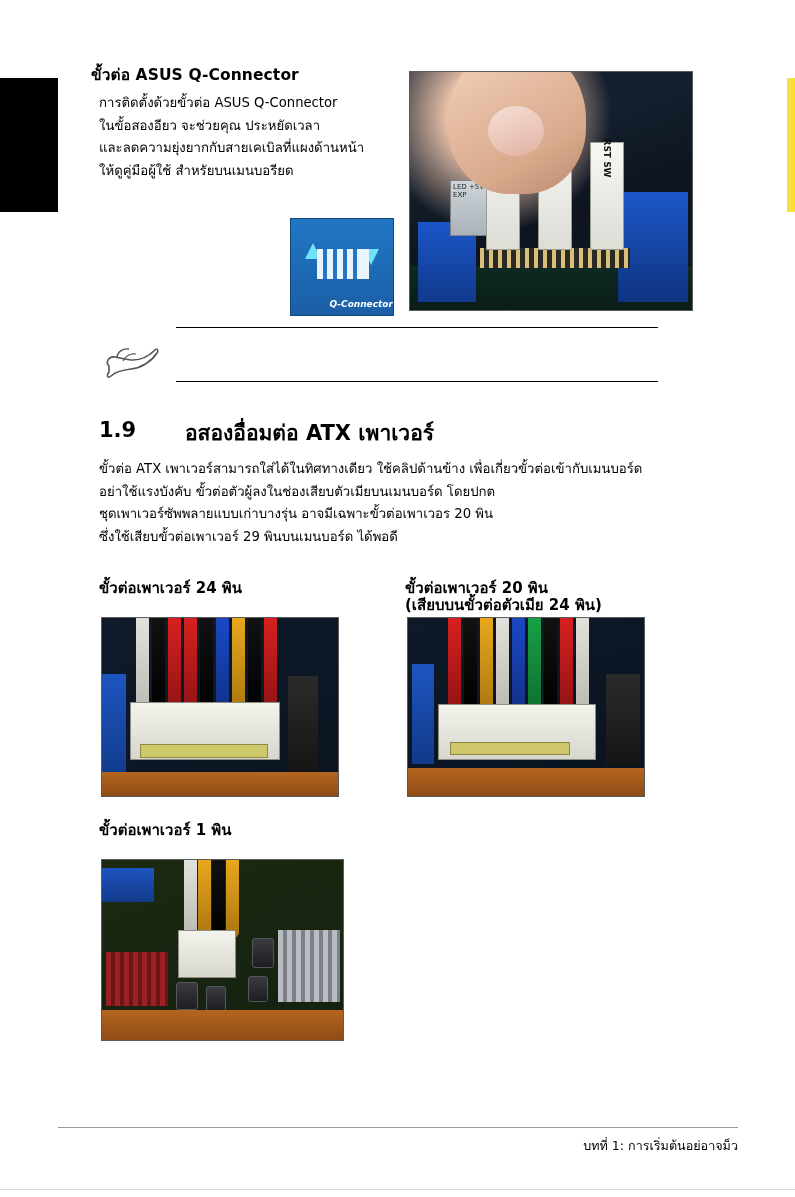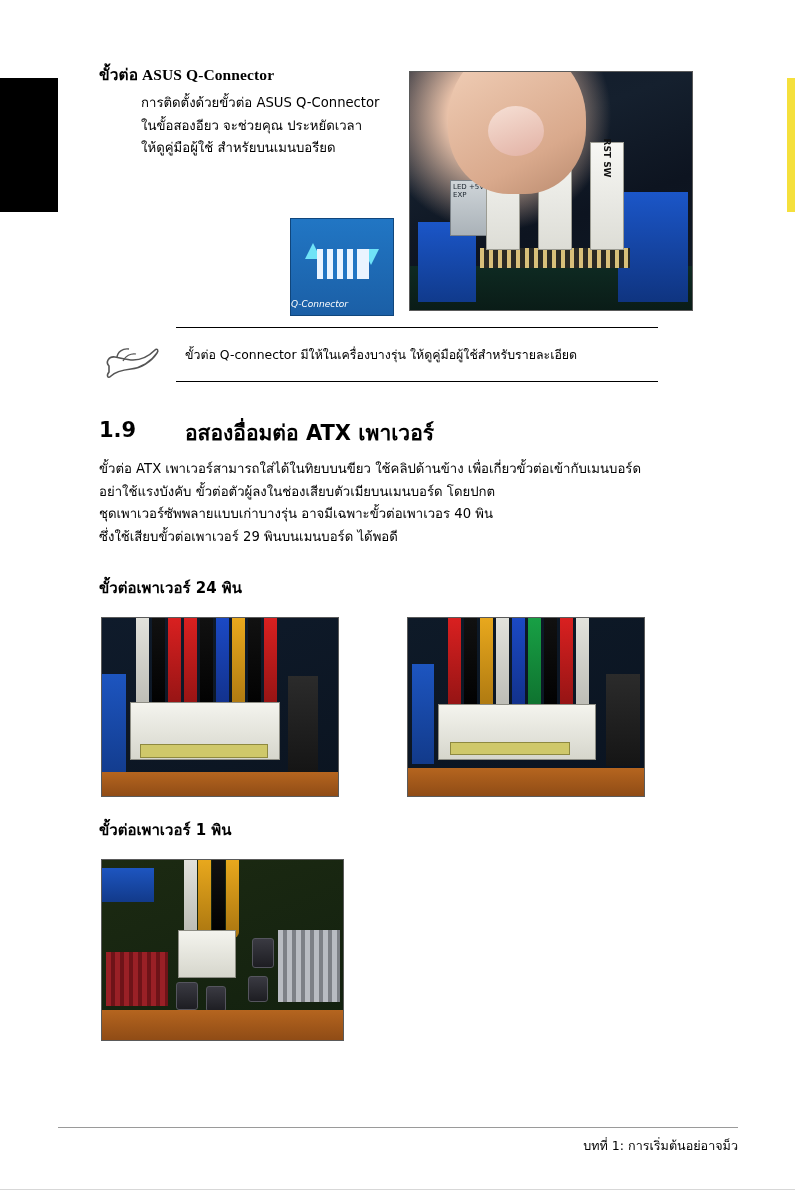--- a/index.html
+++ b/index.html
@@ -68,37 +68,35 @@
     left: 0;
     top: 1189px;
     width: 795px;
     height: 1px;
     background: #d7d7d7;
   }
 
   
   .qc-heading {
     position: absolute;
-    left: 99px;
+    left: 91px;
     top: 64px;
     font-size: 15.5px;
     font-weight: bold;
     letter-spacing: 0.1px;
     line-height: 22px;
     white-space: nowrap;
-    font-family: Liberation Serif, serif;
   }
   .qc-body {
     position: absolute;
     left: 99px;
     top: 92px;
     width: 305px;
     font-size: 13.2px;
     line-height: 22.5px;
-    margin-left: 42px;
   }
   .qc-body div { white-space: nowrap; }
 
   .qc-logo {
     position: absolute;
     left: 290px;
     top: 218px;
     width: 104px;
     height: 98px;
     background: linear-gradient(#2176c4, #1b5fa6);
@@ -133,24 +131,24 @@
     border-bottom: 16px solid #6fe3f7;
   }
   .qc-logo .arrow.down {
     right: 14px; top: 30px;
     border-top: 16px solid #6fe3f7;
   }
   .qc-logo .caption {
     position: absolute;
     left: 0; bottom: 6px;
     width: 100%;
-    text-align: left;
+    text-align: right;
     color: #ffffff;
     font-size: 9px;
-    font-weight: normal;
+    font-weight: bold;
     font-style: italic;
   }
 
   
   .photo {
     position: absolute;
     overflow: hidden;
     background: #2b2b2b;
     border: 1px solid #5a5a5a;
     box-sizing: border-box;
@@ -379,20 +377,21 @@
 
   <div class="edge-top-line"></div>
   <div class="left-black-tab"></div>
   <div class="right-yellow-tab"></div>
 
   <div class="qc-heading">ขั้วต่อ ASUS Q-Connector</div>
 
   <div class="qc-body">
     <div>การติดตั้งด้วยขั้วต่อ ASUS Q-Connector</div>
     <div>ในขั้อสองอียว จะช่วยคุณ ประหยัดเวลา</div>
+    <div>และลดความยุ่งยากกับสายเคเบิลที่แผงด้านหน้า</div>
     <div>ให้ดูคู่มือผู้ใช้ สำหรัยบนเมนบอรียด</div>
   </div>
 
   <div class="qc-logo">
     <div class="arrow up"></div>
     <div class="arrow down"></div>
     <div class="strip">
       <i style="left:6px"></i>
         <i style="left:16px"></i>
         <i style="left:26px"></i>
@@ -423,34 +422,37 @@
   </div>
 
   <div class="note-rule-top"></div>
   <div class="note-rule-bottom"></div>
   <svg class="note-icon" viewBox="0 0 58 44">
     <path d="M6 30 C2 26 6 20 12 21 C18 22 24 24 30 24 C38 24 46 20 52 14
              C54 12 56 14 54 17 C48 26 38 32 28 33 C20 34 12 36 8 40 C5 43 3 40 6 36 Z" fill="none" stroke="#555" stroke-width="1.6"></path>
     <path d="M14 22 C14 16 20 12 26 13" fill="none" stroke="#555" stroke-width="1.4"></path>
     <path d="M20 25 C22 20 28 17 33 18" fill="none" stroke="#555" stroke-width="1.2"></path>
   </svg>
-  <div class="note-text">ขั้วต่อ Q-connector มีให้ในเครื่องบางรุ่น ให้ดูคู่มือผู้ใช้สำหรับรายละเอียด</div>
 
   <div class="sec-num">1.9</div>
   <div class="sec-title">อสองอื่อมต่อ ATX เพาเวอร์</div>
 
   <div class="sec-body">
-    <div>ขั้วต่อ ATX เพาเวอร์สามารถใส่ได้ในทิยบบนขียว ใช้คลิปด้านข้าง เพื่อเกี่ยวขั้วต่อเข้ากับเมนบอร์ด</div>
+    <div>ขั้วต่อ ATX เพาเวอร์สามารถใส่ได้ในทิศทางเดียว ใช้คลิปด้านข้าง เพื่อเกี่ยวขั้วต่อเข้ากับเมนบอร์ด</div>
     <div>อย่าใช้แรงบังคับ ขั้วต่อตัวผู้ลงในช่องเสียบตัวเมียบนเมนบอร์ด โดยปกต</div>
-    <div>ชุดเพาเวอร์ซัพพลายแบบเก่าบางรุ่น อาจมีเฉพาะขั้วต่อเพาเวอร 40 พิน</div>
+    <div>ชุดเพาเวอร์ซัพพลายแบบเก่าบางรุ่น อาจมีเฉพาะขั้วต่อเพาเวอร 20 พิน</div>
     <div>ซึ่งใช้เสียบขั้วต่อเพาเวอร์ 29 พินบนเมนบอร์ด ได้พอดี</div>
   </div>
 
   <div class="cap cap-24">
     <div>ขั้วต่อเพาเวอร์ 24 พิน</div>
+  </div>
+  <div class="cap cap-20">
+    <div>ขั้วต่อเพาเวอร์ 20 พิน</div>
+    <div>(เสียบบนขั้วต่อตัวเมีย 24 พิน)</div>
   </div>
   <div class="cap cap-4">
     <div>ขั้วต่อเพาเวอร์ 1 พิน</div>
   </div>
 
   <div class="photo photo-24">
     <div class="wire" style="left:34px;background:linear-gradient(#e2e2dc,#b9b9b2);"></div>
     <div class="wire" style="left:50px;background:linear-gradient(#111,#000);"></div>
     <div class="wire" style="left:66px;background:linear-gradient(#d92020,#8e1313);"></div>
     <div class="wire" style="left:82px;background:linear-gradient(#d92020,#8e1313);"></div>

